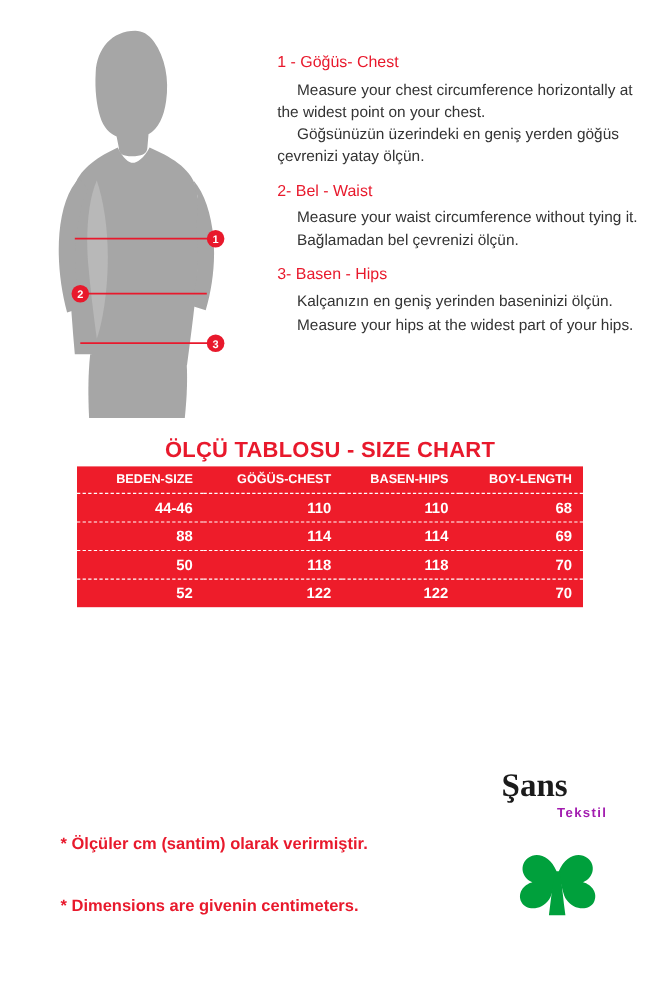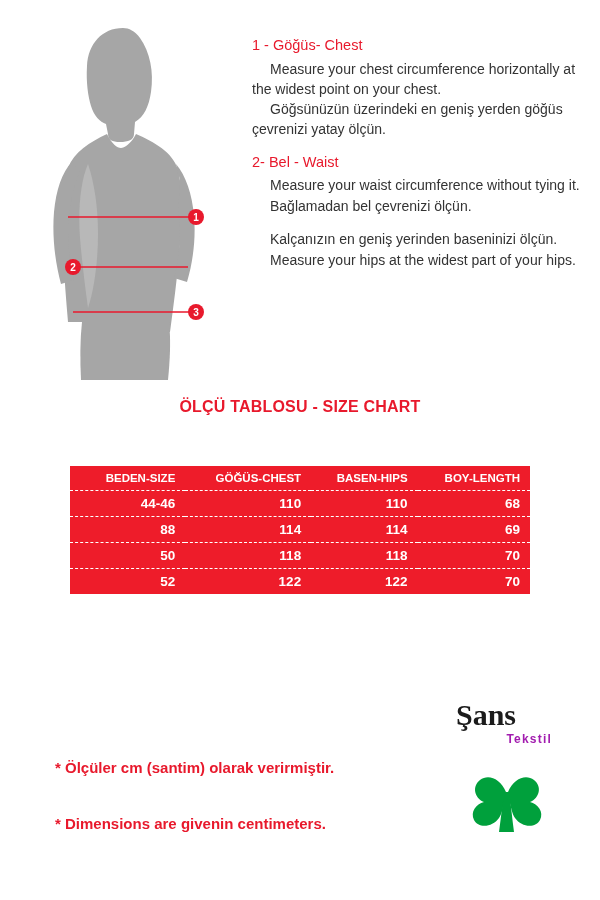--- a/index.html
+++ b/index.html
@@ -36,21 +36,21 @@
     position: absolute;
     left: 28px;
     top: 22px;
     width: 215px;
     height: 360px;
   }
 
   .instructions {
     position: absolute;
     left: 252px;
-    top: 36px;
+    top: 48px;
     width: 330px;
   }
   .instr-block { margin-bottom: 13px; }
   .instr-title {
     color: #e8192c;
     font-size: 14.5px;
     font-weight: 400;
     line-height: 1.35;
     margin-bottom: 3px;
   }
@@ -64,29 +64,29 @@
   .instr-line.en { margin-top: 1px; }
 
   
   .chart-title {
     position: absolute;
     top: 398px;
     left: 0;
     width: 600px;
     text-align: center;
     color: #e8192c;
-    font-size: 16px;
+    font-size: 20px;
     font-weight: bold;
     letter-spacing: 0.2px;
   }
 
   .table-wrap {
     position: absolute;
     left: 70px;
-    top: 466px;
+    top: 424px;
     width: 460px;
   }
   table.size-chart {
     border-collapse: collapse;
     width: 460px;
     background: #ee1c2a;
     color: #ffffff;
     font-size: 12.5px;
   }
   table.size-chart th {
@@ -214,20 +214,21 @@
         <div class="instr-line tr">Göğsünüzün üzerindeki en geniş yerden göğüs çevrenizi yatay ölçün.</div>
       </div>
 
       <div class="instr-block">
         <div class="instr-title">2- Bel - Waist</div>
         <div class="instr-line en">Measure your waist circumference without tying it.</div>
         <div class="instr-line tr">Bağlamadan bel çevrenizi ölçün.</div>
       </div>
 
       <div class="instr-block">
+        <div class="instr-title">3- Basen - Hips</div>
         <div class="instr-line tr">Kalçanızın en geniş yerinden baseninizi ölçün.</div>
         <div class="instr-line en">Measure your hips at the widest part of your hips.</div>
       </div>
 
     </div>
   </div>
 
   <div class="chart-title">ÖLÇÜ TABLOSU - SIZE CHART</div>
 
   <div class="table-wrap">

